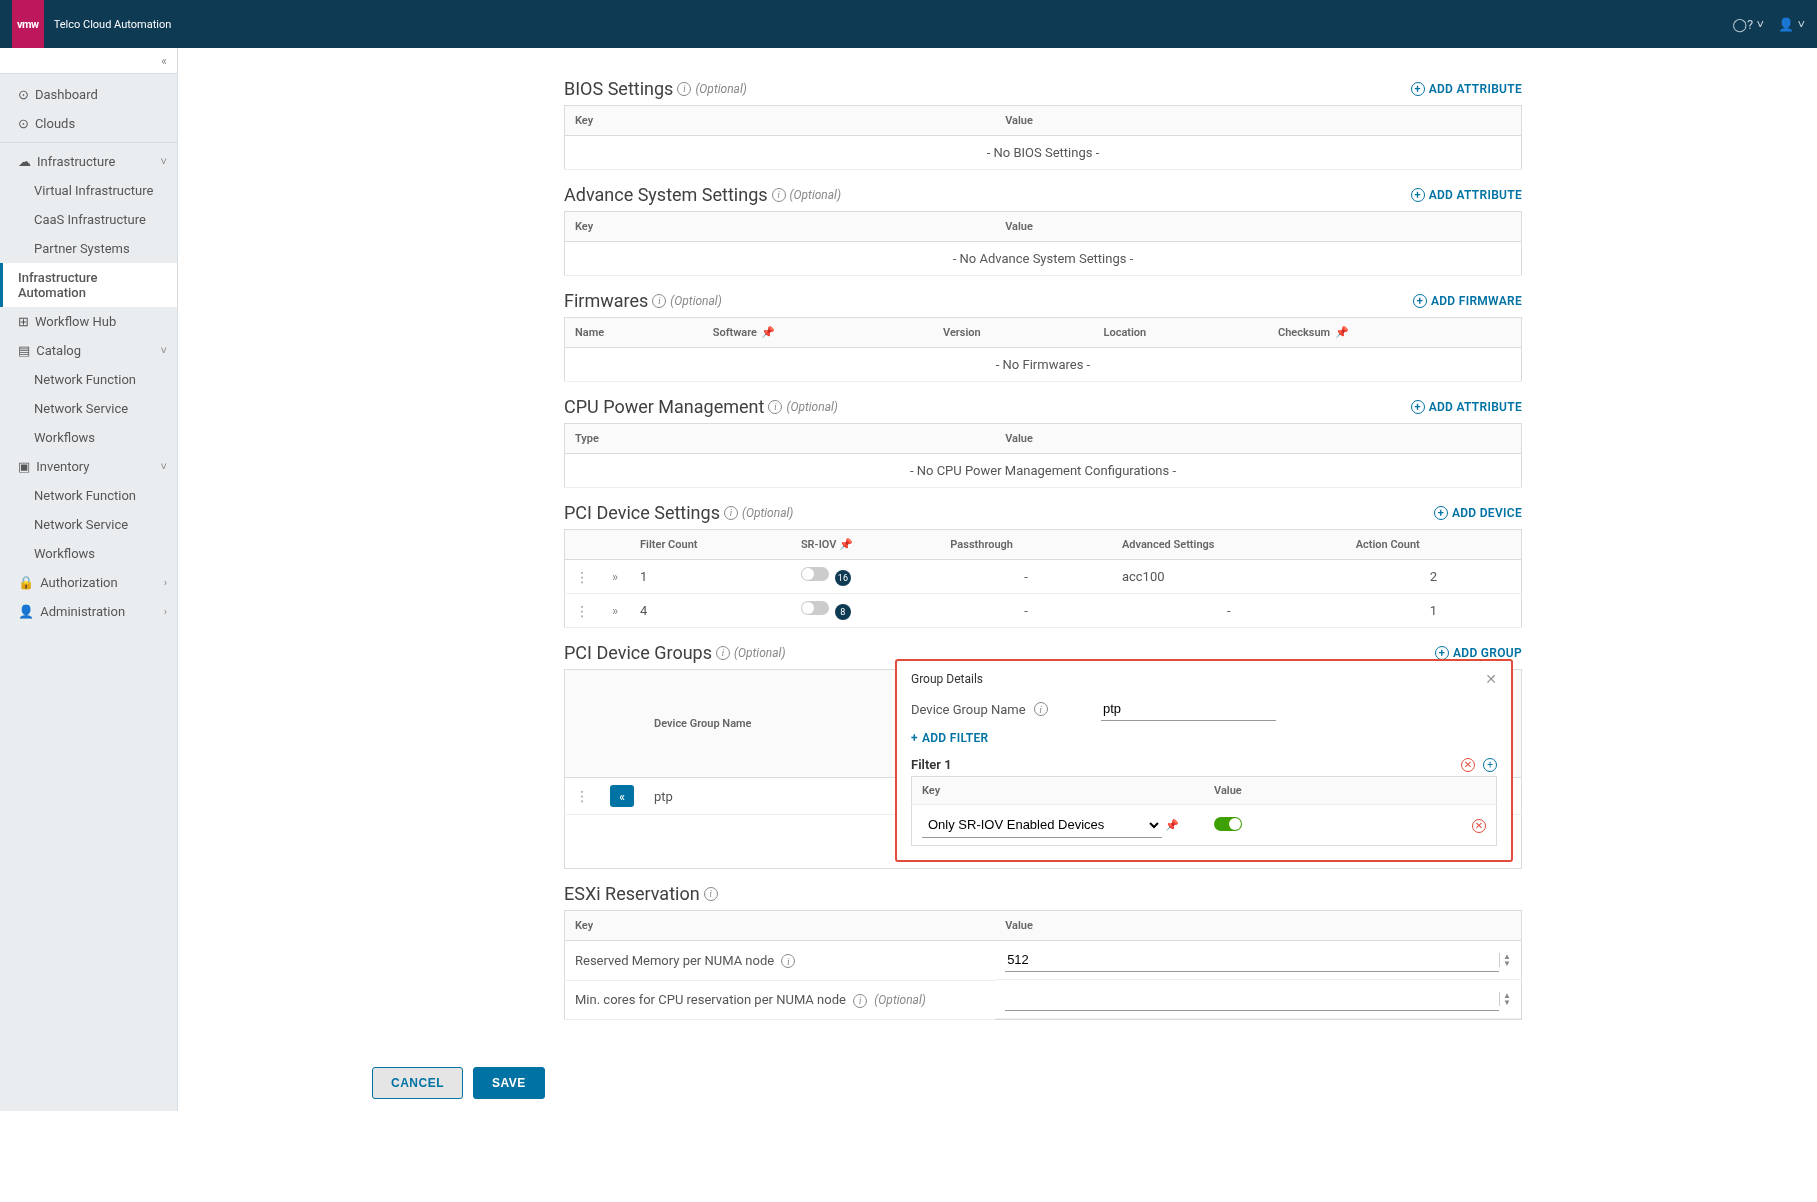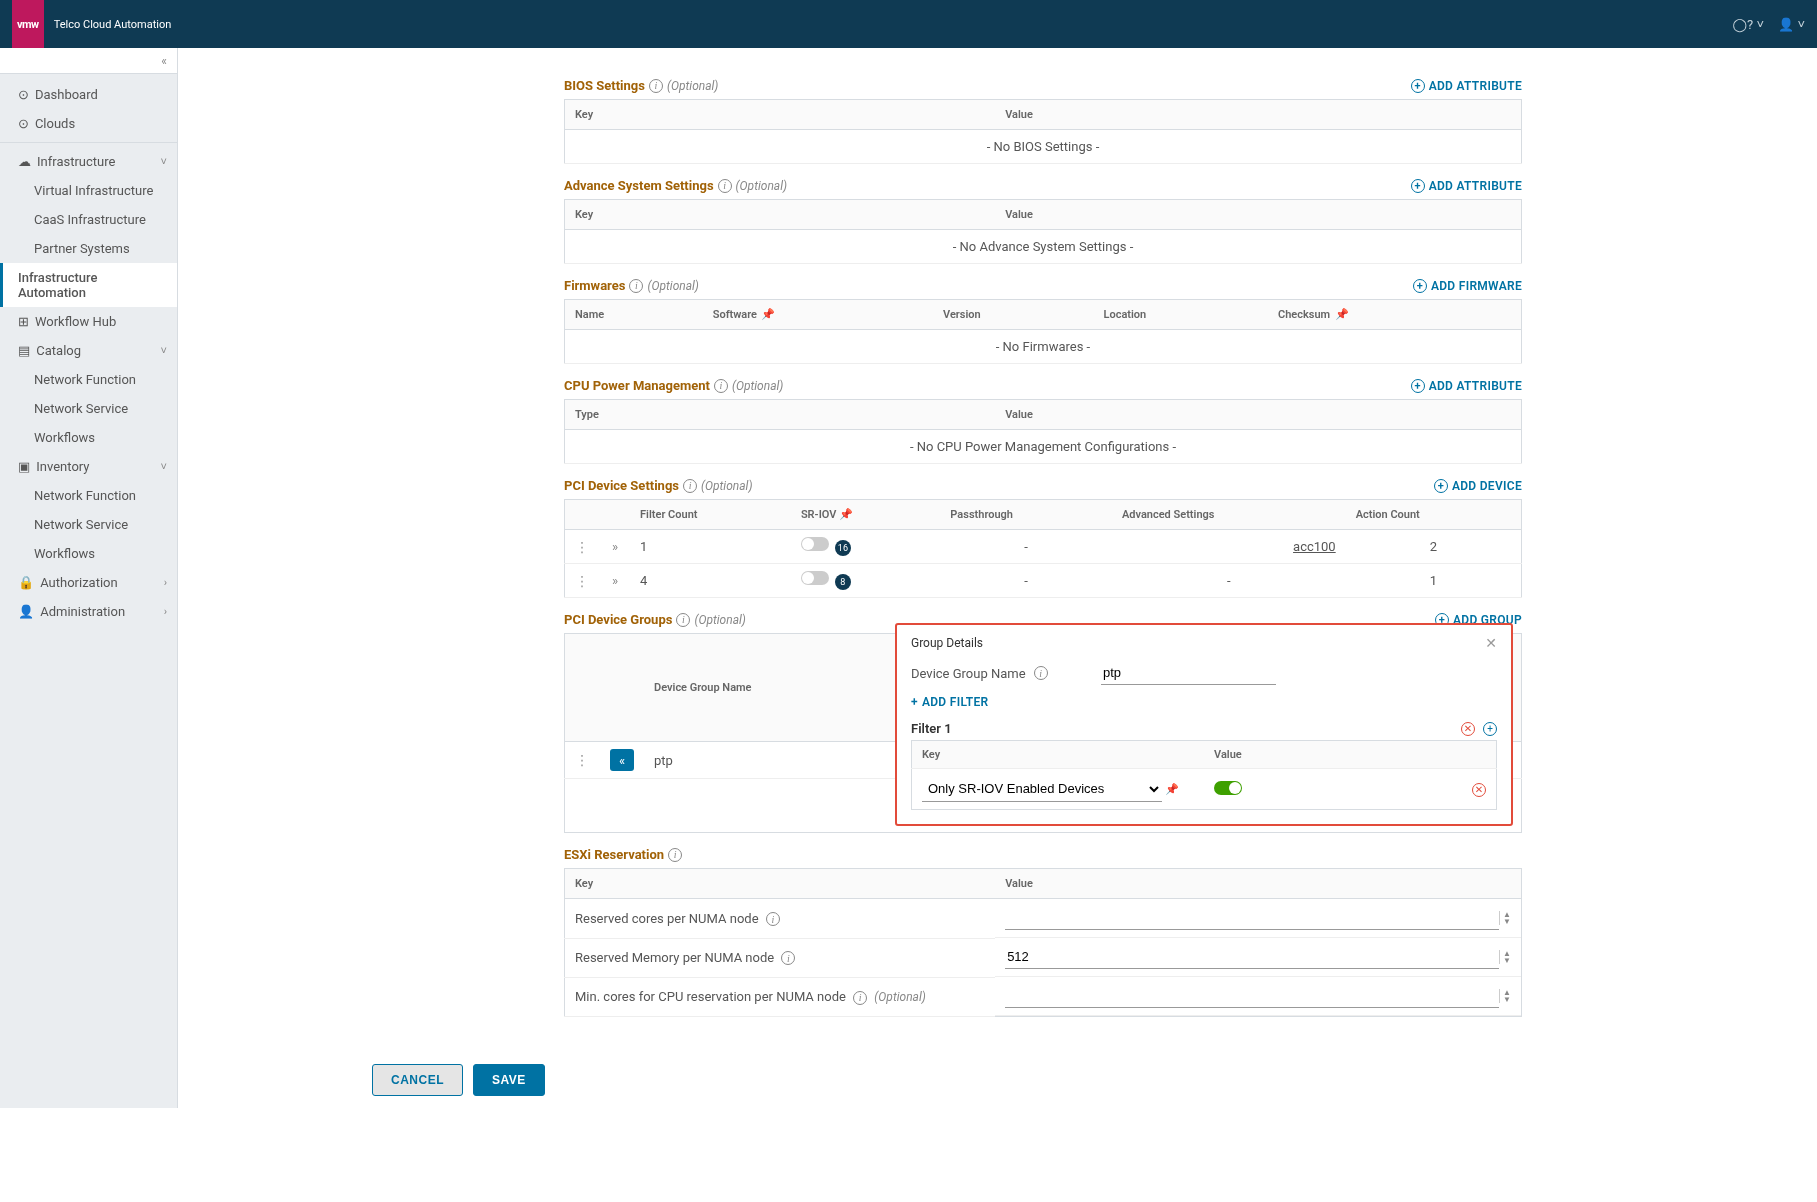--- a/index.html
+++ b/index.html
@@ -17,21 +17,21 @@
 .side-item.sub { padding-left: 34px; }
 .side-item.active { background: #fff; border-left: 3px solid #0072a3; font-weight: 500; padding-left: 15px; }
 .side-item.top { padding-left: 18px; }
 .side-group { border-top: 1px solid #d7dce1; padding-top: 4px; margin-top: 4px; }
 .chev { margin-left: auto; color: #888; font-size: 11px; }
 
 .main { flex: 1; background: #fff; }
 .content { padding: 30px 0 20px 386px; max-width: 1344px; }
 .section { margin-bottom: 14px; }
 .section-head { display: flex; align-items: center; margin-bottom: 6px; }
-.section-title { font-size: 13px; font-weight: 700; color: #a16207; }
+.section-title { font-size: 18px; font-weight: 400; color: #404040; }
 .opt { font-style: italic; color: #888; font-weight: 400; margin-left: 4px; font-size: 12px; text-align: center; }
 .info-ico { display: inline-flex; width: 14px; height: 14px; border: 1px solid #888; border-radius: 50%; font-size: 10px; align-items: center; justify-content: center; color: #888; margin-left: 4px; font-style: italic; font-family: serif; }
 .add-link { margin-left: auto; color: #0072a3; font-size: 12px; font-weight: 600; letter-spacing: 0.3px; display: flex; align-items: center; gap: 4px; cursor: pointer; }
 .plus-circle { width: 14px; height: 14px; border: 1px solid #0072a3; border-radius: 50%; display: inline-flex; align-items: center; justify-content: center; font-size: 11px; line-height: 1; }
 
 table { width: 100%; border-collapse: collapse; }
 .tbl { border: 1px solid #d7dce1; }
 .tbl th { background: #fafafa; text-align: left; padding: 8px 10px; font-size: 11px; font-weight: 600; color: #666; border-bottom: 1px solid #d7dce1; }
 .tbl td { padding: 7px 10px; border-bottom: 1px solid #eee; color: #565656; font-size: 13px; }
 .tbl .empty { text-align: center; color: #565656; font-size: 13px; padding: 9px; }
@@ -267,21 +267,21 @@
             <th>Passthrough</th>
             <th>Advanced Settings</th>
             <th>Action Count</th>
           </tr>
           <tr>
             <td style="text-align:center;"><span class="dots">⋮</span></td>
             <td style="text-align:center;"><span class="expand-chev">»</span></td>
             <td>1</td>
             <td><span class="toggle"></span><span class="badge">16</span></td>
             <td style="text-align:center;">-</td>
-            <td style="text-align:right;text-decoration:underline;">acc100</td>
+            <td style="text-align:left;">acc100</td>
             <td style="text-align:center;">2</td>
           </tr>
           <tr>
             <td style="text-align:center;"><span class="dots">⋮</span></td>
             <td style="text-align:center;"><span class="expand-chev">»</span></td>
             <td>4</td>
             <td><span class="toggle"></span><span class="badge">8</span></td>
             <td style="text-align:center;">-</td>
             <td style="text-align:center;">-</td>
             <td style="text-align:center;">1</td>
@@ -365,30 +365,20 @@
           <span class="section-title">ESXi Reservation</span>
           <span class="info-ico">i</span>
         </div>
         <table class="tbl">
           <tbody>
               <tr>
                 <th style="width:45%;">Key</th>
                 <th>Value</th>
               </tr>
           <tr>
-            <td><span>Reserved cores per NUMA node</span> <span class="info-ico">i</span></td>
-            <td style="display:flex;align-items:center;">
-                  <input class="esxi-input" value="" style="">
-                  <span class="stepper">
-                    <span>▲</span>
-                    <span>▼</span>
-                  </span>
-                </td>
-          </tr>
-          <tr>
             <td><span>Reserved Memory per NUMA node</span> <span class="info-ico">i</span></td>
             <td style="display:flex;align-items:center;">
                   <input class="esxi-input" value="512" style="">
                   <span class="stepper">
                     <span>▲</span>
                     <span>▼</span>
                   </span>
                 </td>
           </tr>
           <tr>

